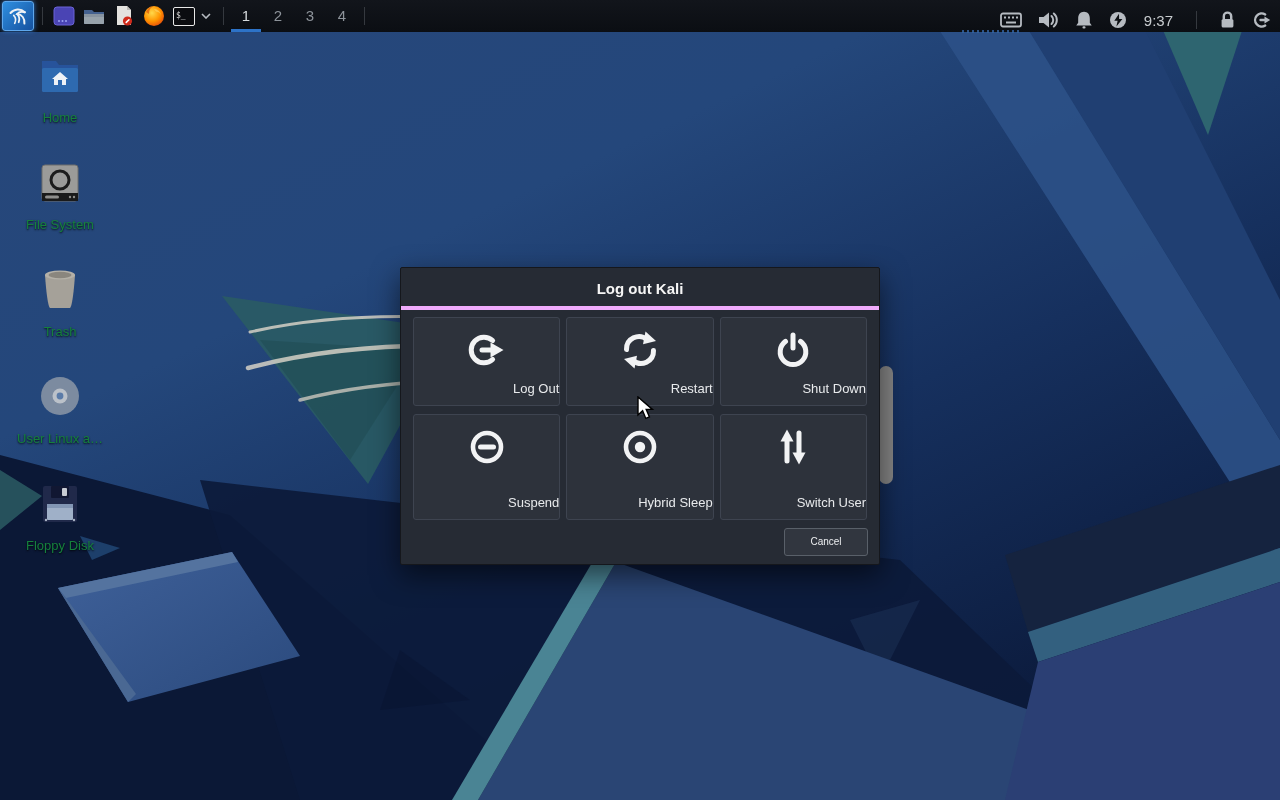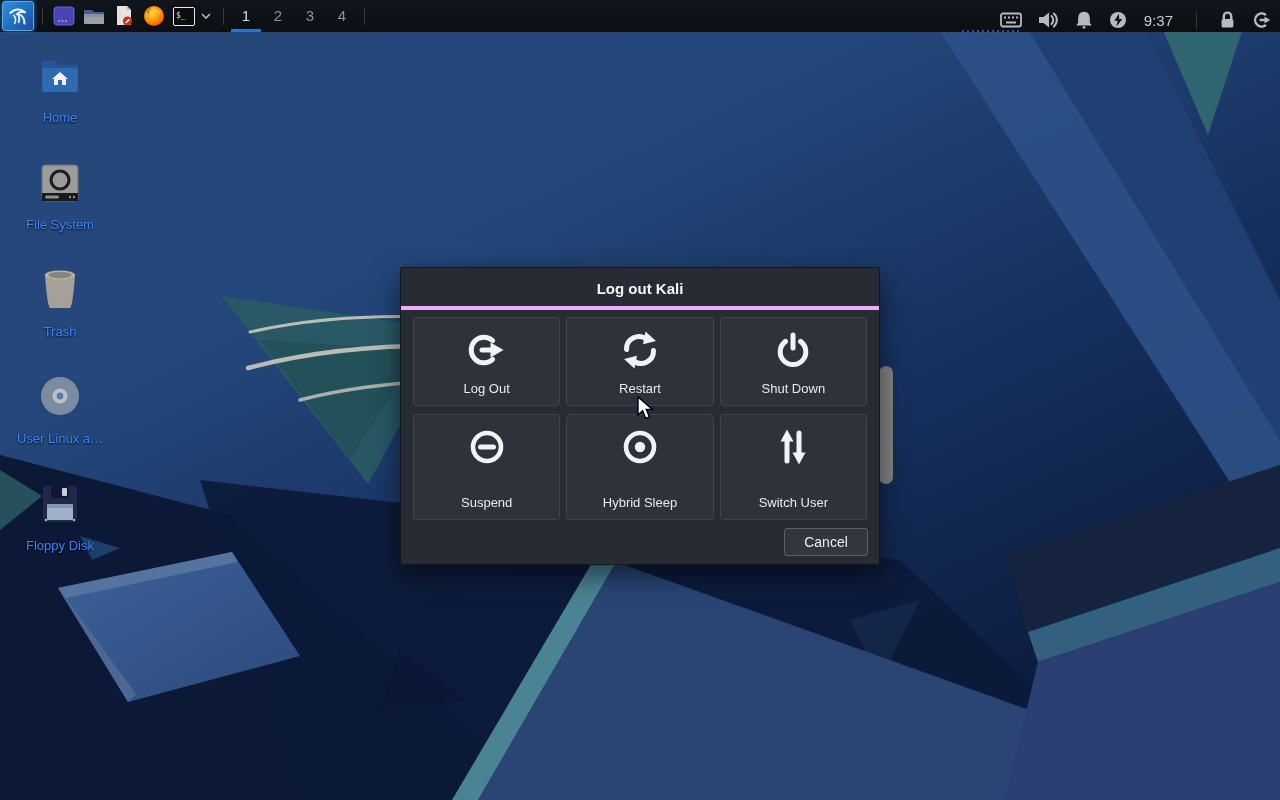--- a/index.html
+++ b/index.html
@@ -26,40 +26,40 @@
   .ws.active::after { content:""; position:absolute; left:1px; right:1px; bottom:0; height:3px; background:#2d73c8; }
   .panel-right { position:absolute; right:8px; top:0; height:40px; display:flex; align-items:center; gap:15px; }
   .tray-btn { display:flex; align-items:center; justify-content:center; height:32px; }
   .clock { color:#c8cccf; font-size:15px; padding:0 2px; }
   .dots-strip { position:absolute; left:962px; top:30px; width:58px; height:3px; z-index:31;
     background:repeating-linear-gradient(90deg,#3465a4 0 2px,transparent 2px 5px); opacity:.8; }
 
   
   .dicon { position:absolute; width:108px; left:6px; text-align:center; z-index:10; }
   .dicon .glyph { height:44px; display:flex; align-items:flex-end; justify-content:center; }
-  .dicon .dlabel { margin-top:14px; font-size:13px; color:#3b82f6; text-shadow:0 1px 2px rgba(0,0,0,.9); white-space:nowrap; }
+  .dicon .dlabel { margin-top:14px; font-size:13px; color:#15803d; text-shadow:0 1px 2px rgba(0,0,0,.9); white-space:nowrap; }
 
   
   .bg-scrollbar { position:absolute; left:879px; top:366px; width:14px; height:118px;
     background:#848484; border-radius:7px; z-index:15; }
 
   
   .dialog { position:absolute; left:400px; top:267px; width:480px; height:298px; z-index:20;
     background:#262b34; border:1px solid #15171c; border-radius:2px;
     box-shadow:0 10px 28px rgba(0,0,0,.55); }
   .dialog-title { position:absolute; left:0; right:0; top:0; height:42px; line-height:42px;
     text-align:center; font-size:15px; font-weight:bold; color:#f5f5f5; border-bottom:4px solid #f0abfc; }
   .act-row { position:absolute; left:12px; right:12px; display:flex; gap:6px; }
   .row1 { top:49px; height:89px; }
   .row2 { top:146px; height:106px; }
   .action-btn { flex:1; position:relative; background:#2d323b; border:1px solid #3e4450; border-radius:3px; cursor:default; }
   .action-btn svg { position:absolute; left:50%; top:10px; transform:translateX(-50%); }
-  .action-btn .alabel { position:absolute; left:0; right:0; bottom:9px; text-align:center; font-size:13px; color:#e8eaec; white-space:nowrap; }
+  .action-btn .alabel { position:absolute; left:0; right:0; bottom:9px; text-align:right; font-size:13px; color:#e8eaec; white-space:nowrap; }
   .cancel-btn { position:absolute; right:11px; top:260px; width:84px; height:28px;
-    background:#31363f; border:1px solid #596069; border-radius:3px; color:#eceef0; font-size:14px;
+    background:#31363f; border:1px solid #596069; border-radius:3px; color:#eceef0; font-size:10px;
     text-align:center; line-height:26px; }
 
   .cursor { position:absolute; left:637px; top:396px; z-index:40; }
 </style>
 </head>
 <body>
 
 <svg class="wallpaper" width="1280" height="800" viewBox="0 0 1280 800" preserveAspectRatio="none">
   <defs>
     <linearGradient id="bg" x1="0" y1="0" x2="0.75" y2="1">

